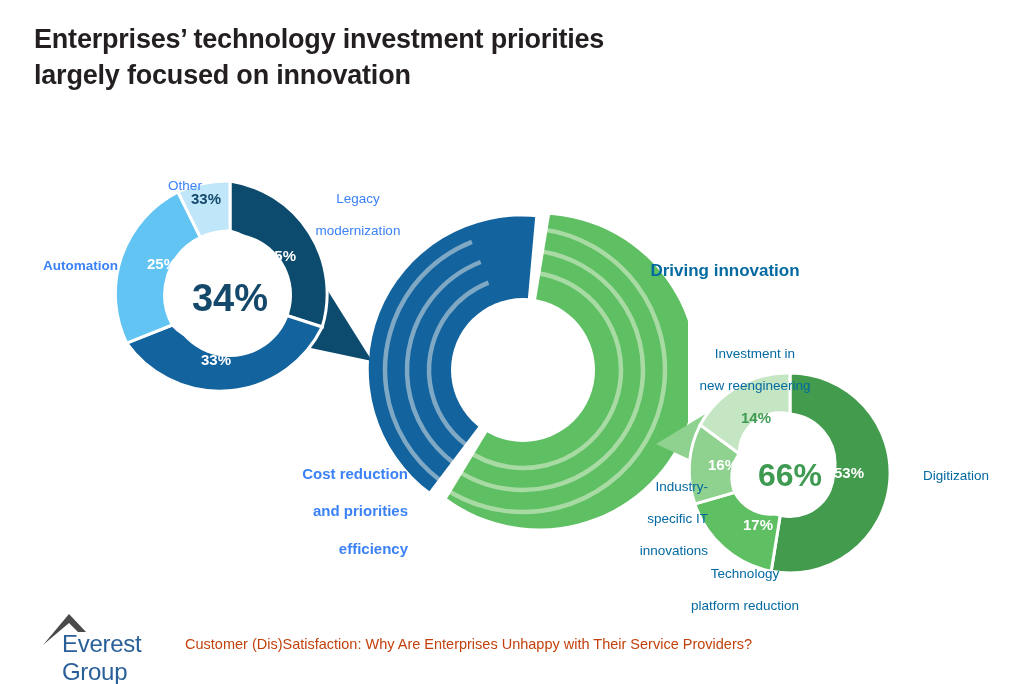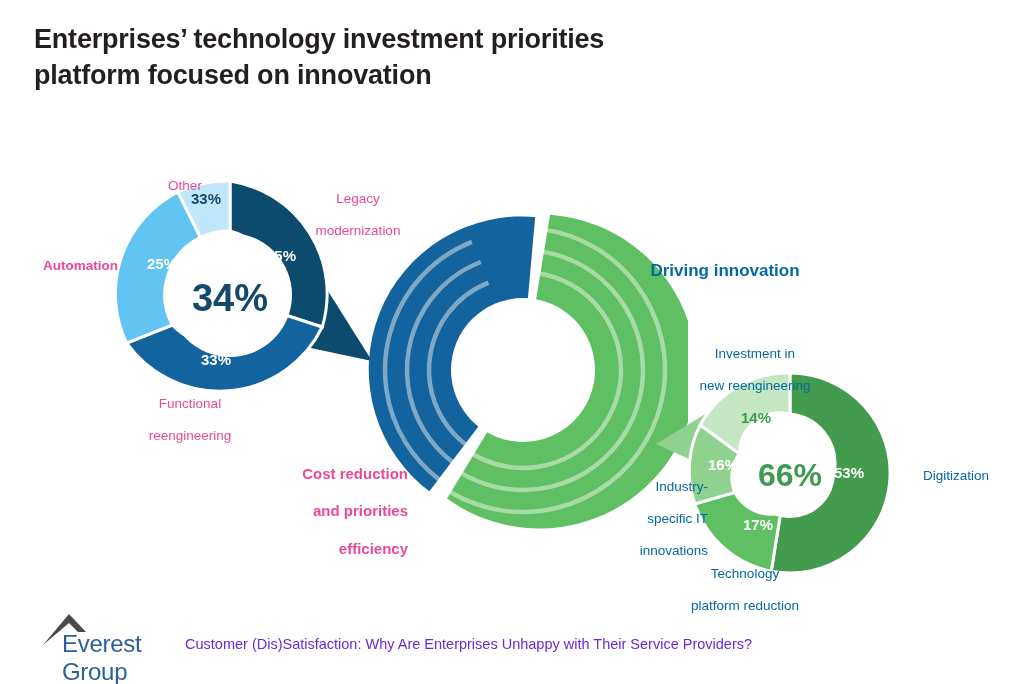--- a/index.html
+++ b/index.html
@@ -15,21 +15,21 @@
   
   #title{
     position:absolute;left:34px;top:22px;width:760px;
     font-size:27px;font-weight:bold;line-height:1.32;
     color:#231f20;letter-spacing:-0.2px;
   }
   #title .l2{display:block;}
 
   
   .lbl{position:absolute;font-size:13.5px;line-height:1.18;font-weight:normal;white-space:pre-line;}
-  .lbl.navy{color:#ec4899;}
+  .lbl.navy{color:#3b82f6;}
   .lbl.green{color:#0369a1;}
   .lbl.bold{font-weight:bold;}
   .ta-c{text-align:center;}
   .ta-r{text-align:right;}
   .ta-l{text-align:center;}
 
   
   .chart{position:absolute;}
   .pct{font-family:"Liberation Sans","DejaVu Sans",sans-serif;font-weight:bold;}
   .pct-white{fill:#ffffff;font-size:15px;}
@@ -40,31 +40,31 @@
   
   #footer{position:absolute;left:40px;top:612px;width:950px;height:48px;}
   #footer-logo-wrap{position:absolute;left:0;top:0;width:140px;height:44px;}
   #eg-word{
     position:absolute;left:22px;top:18px;
     font-size:24px;color:#2a6099;letter-spacing:-0.3px;
     font-family:"Liberation Sans","DejaVu Sans",sans-serif;
   }
   #footer-caption{
     position:absolute;left:145px;top:24px;
-    font-size:14.5px;color:#6d28d9;white-space:nowrap;
+    font-size:14.5px;color:#c2410c;white-space:nowrap;
   }
 </style>
 </head>
 <body>
 
 <div id="stage">
 
   <div id="title">
     <span>Enterprises’ technology investment priorities</span>
-    <span class="l2">platform focused on innovation</span>
+    <span class="l2">largely focused on innovation</span>
   </div>
 
   <svg class="chart" style="left:100px;top:165px;" width="280" height="260" viewBox="0 0 280 260">
 
     <path d="M 228 126 L 272 196 L 206 182 Z" fill="#0d4b6e"></path>
 
     <path d="M 130 16 A 114 114 0 0 1 222.2 162.0 L 174.6 146.5 A 64 64 0 0 0 130 66 Z" fill="#0d4b6e" stroke="#ffffff" stroke-width="3"></path>
 
     <path d="M 222.2 162.0 A 114 114 0 0 1 26.7 178.2 L 72.3 160.0 A 64 64 0 0 0 174.6 146.5 Z" fill="#13639e" stroke="#ffffff" stroke-width="3"></path>
 
@@ -88,24 +88,20 @@
 
   <div class="lbl navy ta-l" style="left:293px;top:175px;width:130px;">
     <span>Legacy</span><br>
     <span>modernization</span>
   </div>
 
   <div class="lbl navy ta-r" style="left:8px;top:242px;width:110px;font-weight:bold;">
     <span>Automation</span>
   </div>
 
-  <div class="lbl navy ta-c" style="left:120px;top:380px;width:140px;">
-    <span>Functional</span><br>
-    <span>reengineering</span>
-  </div>
 
   <svg class="chart" style="left:358px;top:205px;" width="330" height="330" viewBox="0 0 330 330">
     <defs>
 
       <clipPath id="centerClip">
         <rect x="0" y="0" width="330" height="330"></rect>
       </clipPath>
     </defs>
 
     <g clip-path="url(#centerClip)">

